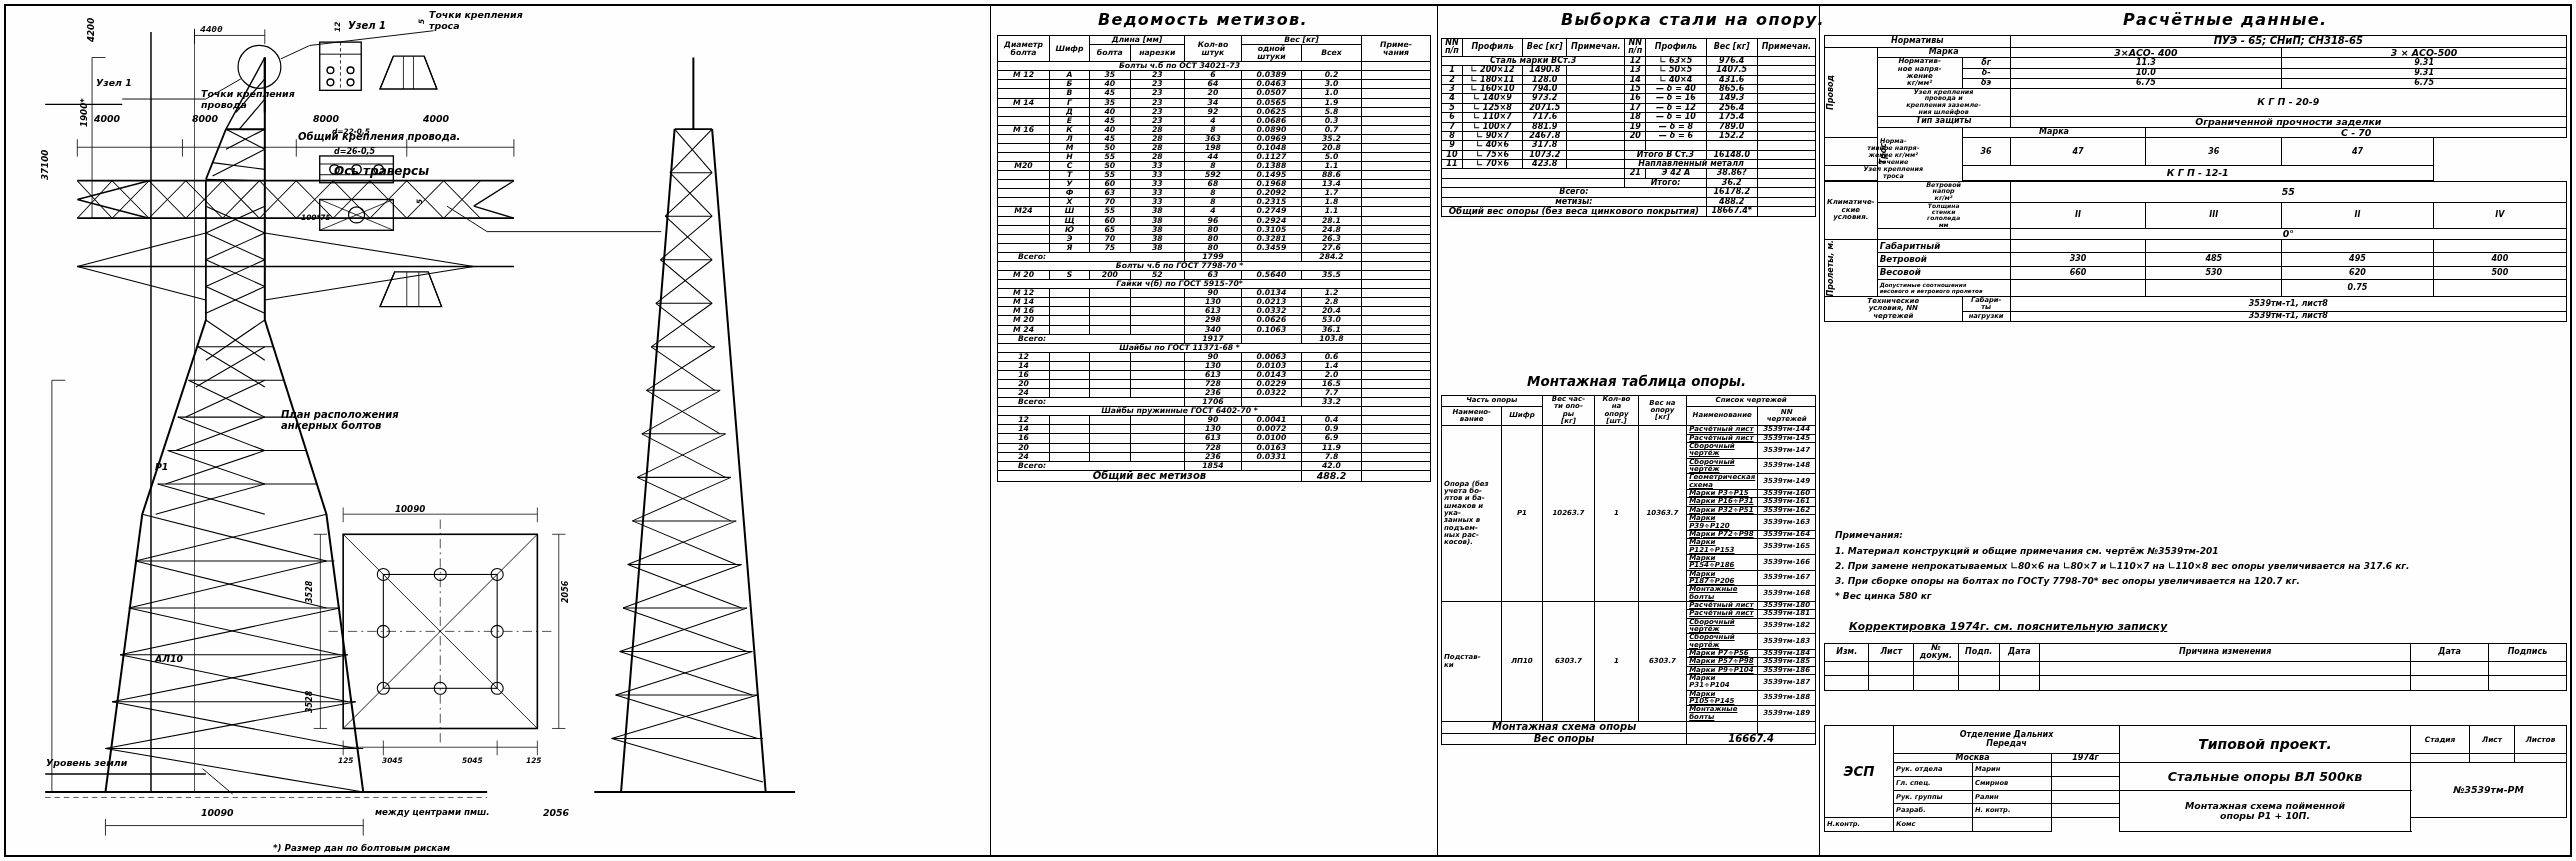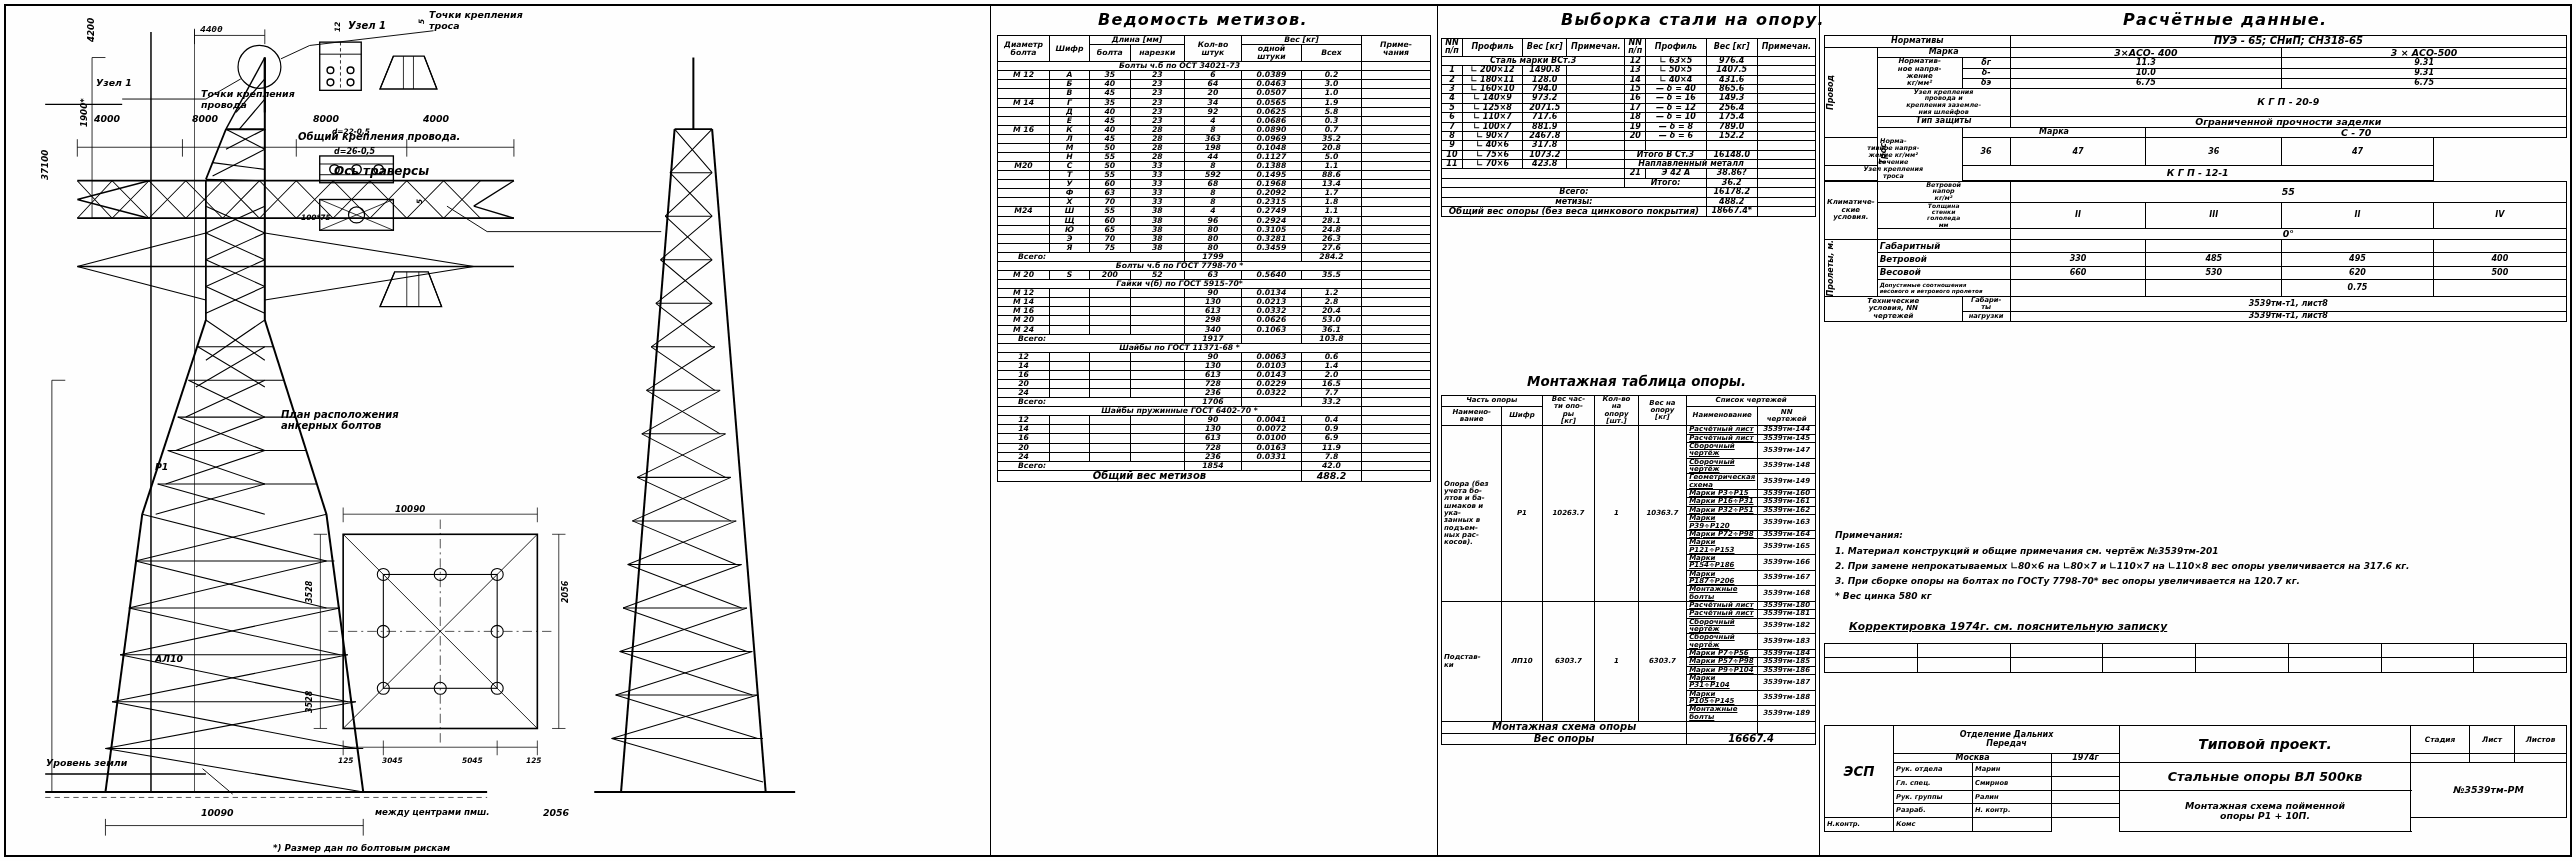--- a/index.html
+++ b/index.html
@@ -991,21 +991,21 @@
         </tr>
         <tr>
           <td class="lft" style="text-decoration:underline">Марки Р57÷Р98</td>
           <td>3539тм-185</td>
         </tr>
         <tr>
           <td class="lft" style="text-decoration:underline">Марки Р9÷Р104</td>
           <td>3539тм-186</td>
         </tr>
         <tr>
-          <td class="lft" style="text-decoration:underline">Марки Р31÷Р104</td>
+          <td class="lft" style="">Марки Р31÷Р104</td>
           <td>3539тм-187</td>
         </tr>
         <tr>
           <td class="lft" style="text-decoration:underline">Марки Р105÷Р145</td>
           <td>3539тм-188</td>
         </tr>
         <tr>
           <td class="lft" style="text-decoration:underline">Монтажные болты</td>
           <td>3539тм-189</td>
         </tr>
@@ -1146,20 +1146,30 @@
       <div style="margin-bottom:1.3px">1. Материал конструкций и общие примечания см. чертёж №3539тм-201</div>
       <div style="margin-bottom:1.3px">2. При замене непрокатываемых ∟80×6 на ∟80×7 и ∟110×7 на ∟110×8 вес опоры увеличивается на 317.6 кг.</div>
       <div style="margin-bottom:1.3px">3. При сборке опоры на болтах по ГОСТу 7798-70* вес опоры увеличивается на 120.7 кг.</div>
       <div style="margin-bottom:1.3px">* Вес цинка 580 кг</div>
     </div>
   <div class="t" style="left:1849px;top:622px;font-size:10.7px;text-decoration:underline;">Корректировка 1974г. см. пояснительную записку</div>
 
   <table id="changeTable" style="left:1824px;top:643px;width:743px;font-size:8px;">
       <tbody>
         <tr>
+          <td style="width:40px;height:14.7px">Изм.</td>
+          <td style="width:40px;height:14.7px">Лист</td>
+          <td style="width:40px;height:14.7px">№ докум.</td>
+          <td style="width:36px;height:14.7px">Подп.</td>
+          <td style="width:36px;height:14.7px">Дата</td>
+          <td style="width:375px">Причина изменения</td>
+          <td style="width:74px">Дата</td>
+          <td style="width:74px">Подпись</td>
+        </tr>
+        <tr>
           <td style="height:13.4px"></td>
           <td style="height:13.4px"></td>
           <td style="height:13.4px"></td>
           <td style="height:13.4px"></td>
           <td style="height:13.4px"></td>
           <td style="height:13.4px"></td>
           <td style="height:13.4px"></td>
           <td style="height:13.4px"></td>
         </tr>
         <tr>

